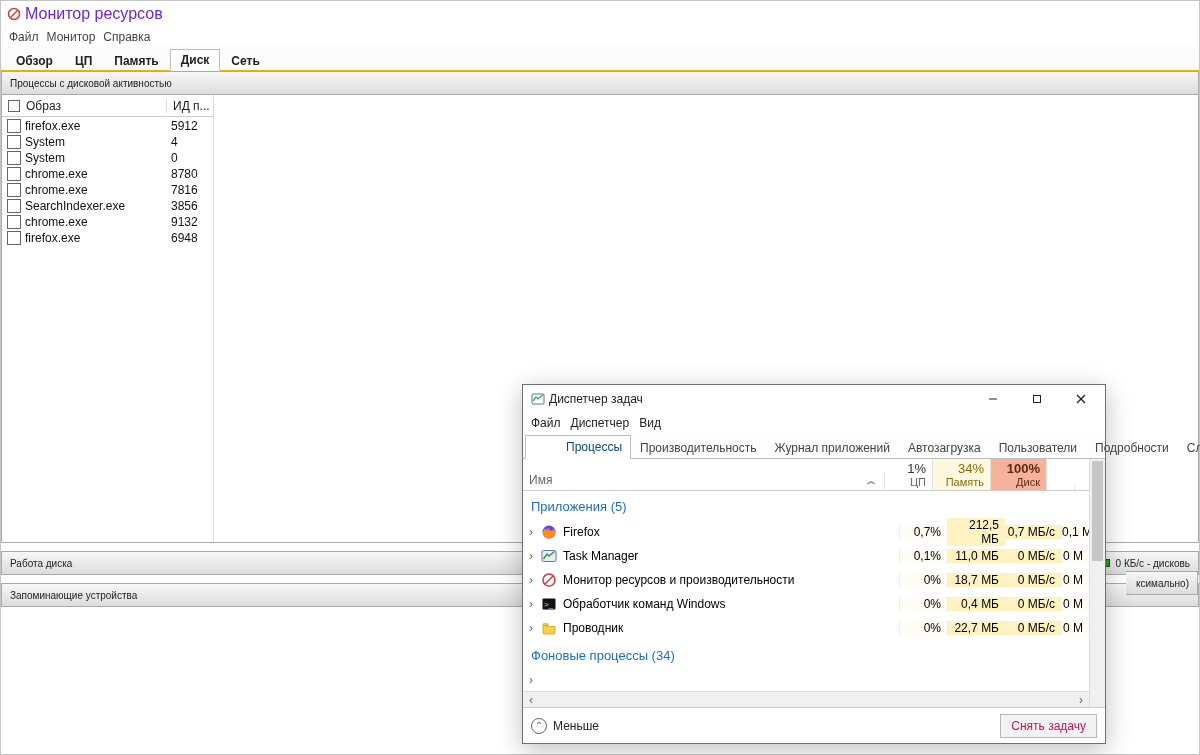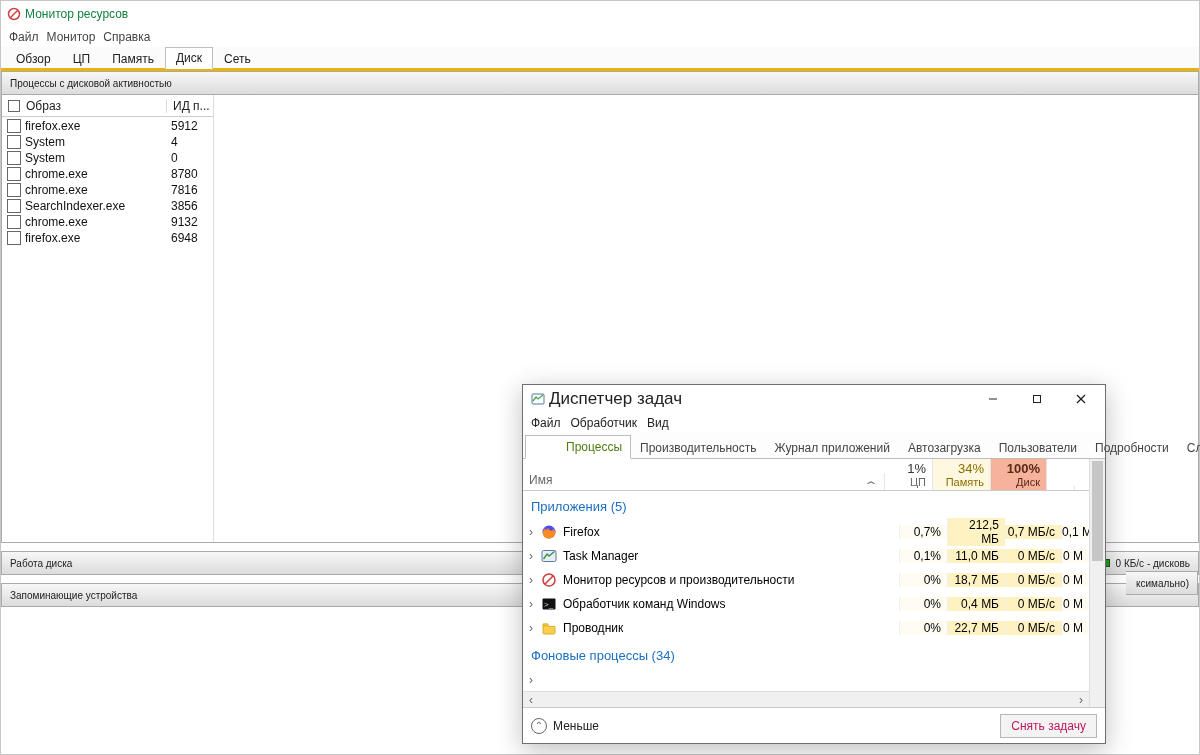--- a/index.html
+++ b/index.html
@@ -1,22 +1,22 @@
 <!DOCTYPE html>
 <html><head>
 <meta charset="utf-8">
 <style>
   *{box-sizing:border-box;font-family:"Segoe UI",Tahoma,sans-serif;}
   html,body{margin:0;padding:0;width:1200px;height:755px;overflow:hidden;background:#fff;color:#000;font-size:12px;}
   
   .rm{position:absolute;left:0;top:0;width:1200px;height:755px;background:#fff;border:1px solid #c6c6c6;}
-  .rm-titlebar{height:26px;display:flex;align-items:center;padding:0 6px;color:#15803d;font-size:12px;gap:4px;}
+  .rm-titlebar{height:26px;display:flex;align-items:center;padding:0 6px;color:#6d28d9;font-size:16px;gap:4px;}
   .rm-menubar{height:20px;display:flex;align-items:center;gap:8px;padding:0 8px;color:#444;font-size:12px;}
   .rm-menubar span{cursor:default;}
-  .rm-tabs{height:24px;display:flex;align-items:flex-end;padding:0 4px 0 4px;border-bottom:3px solid #eab308;background:#fbfbfb;}
+  .rm-tabs{height:24px;display:flex;align-items:flex-end;padding:0 4px 0 4px;border-bottom:1px solid #eab308;background:#fbfbfb;font-weight:bold;}
   .rm-tab{padding:3px 10px;border:1px solid transparent;border-bottom:none;position:relative;top:1px;color:#222;}
   .rm-tab.active{background:#fff;border:1px solid #bfbfbf;border-bottom:1px solid #fff;}
   
   .section-bar{height:24px;display:flex;align-items:center;padding:0 8px;border:1px solid #aaa;background:linear-gradient(#f7f7f7,#dcdcdc);font-size:10px;color:#222;}
   .section-bar .right{margin-left:auto;display:flex;align-items:center;gap:6px;}
   .led-green{width:8px;height:8px;background:#2a9e2a;border:1px solid #155c15;}
   
   .proc-area{height:448px;border:1px solid #aaa;border-top:none;display:flex;}
   .proc-list{width:212px;border-right:1px solid #ddd;display:flex;flex-direction:column;}
   .proc-head{height:22px;display:flex;align-items:center;border-bottom:1px solid #ccc;background:#fff;}
@@ -24,28 +24,28 @@
   .proc-head .c2{flex:1;padding-left:6px;font-size:12px;color:#222;white-space:nowrap;overflow:hidden;}
   .proc-rows{flex:1;overflow:hidden;}
   .proc-row{height:16px;display:flex;align-items:flex-end;font-size:12px;color:#111;}
   .proc-row .cb{width:14px;height:14px;border:1px solid #666;margin:0 4px 0 5px;flex:none;}
   .proc-row .nm{width:140px;white-space:nowrap;overflow:hidden;}
   .proc-row .pid{flex:1;padding-left:6px;text-align:left;}
   .proc-right{flex:1;background:#fff;}
   .gap{height:8px;}
   
   .tm{position:absolute;left:522px;top:384px;width:584px;height:360px;background:#fff;border:1px solid #6f6f6f;box-shadow:0 6px 24px rgba(0,0,0,.25);}
-  .tm-titlebar{height:28px;display:flex;align-items:center;padding:0 2px 0 8px;font-size:17px;color:#222;}
+  .tm-titlebar{height:28px;display:flex;align-items:center;padding:0 2px 0 8px;font-size:12px;color:#222;}
   .tm-titlebar .t{margin-left:4px;}
   .tm-winbtns{margin-left:auto;display:flex;}
   .tm-winbtn{width:44px;height:28px;display:flex;align-items:center;justify-content:center;}
   .tm-menubar{height:20px;display:flex;align-items:center;gap:10px;padding:0 8px;color:#222;font-size:12px;}
   .tm-tabs{height:26px;display:flex;align-items:flex-end;padding:0 2px;background:#fdfdfd;border-bottom:1px solid #bdbdbd;}
   .tm-tab{padding:4px 8px;border:1px solid transparent;border-bottom:none;position:relative;top:1px;font-size:12px;color:#444;white-space:nowrap;}
-  .tm-tab.active{background:#fff;border:1px solid #bdbdbd;border-bottom:1px solid #fff;color:#4d7c0f;padding-left:40px;}
+  .tm-tab.active{background:#fff;border:1px solid #bdbdbd;border-bottom:1px solid #fff;color:#0c4a6e;padding-left:40px;}
   .tm-body{height:248px;position:relative;overflow:hidden;}
   .tm-head{height:36px;display:flex;align-items:flex-end;border-bottom:1px solid #ccc;}
   .tm-name{width:362px;padding:0 0 3px 6px;color:#666;font-size:12px;border-right:1px solid #e4e4e4;position:relative;}
   .tm-name .chevron{position:absolute;right:8px;top:6px;color:#888;font-size:12px;transform:scaleX(1.6);}
   .tm-col{flex:none;text-align:right;padding:2px 6px 2px 0;border-right:1px solid #e4e4e4;}
   .tm-col .pct{font-size:13px;color:#333;}
   .tm-col .lbl{font-size:11px;color:#666;}
   .tm-col.cpu{width:48px;}
   .tm-col.mem{width:58px;background:#fff8e0;}
   .tm-col.mem .pct,.tm-col.mem .lbl{color:#8a6d00;}
@@ -201,21 +201,21 @@
       <div class="tm-winbtn close">
           <svg width="10" height="10">
             <line x1="1" y1="1" x2="9" y2="9" stroke="#222" stroke-width="1.2"></line>
             <line x1="9" y1="1" x2="1" y2="9" stroke="#222" stroke-width="1.2"></line>
           </svg>
         </div>
     </div>
   </div>
   <div class="tm-menubar">
     <span>Файл</span>
-    <span>Обработчик</span>
+    <span>Диспетчер</span>
     <span>Вид</span>
   </div>
   <div class="tm-tabs" id="tm-tabs">
       <div class="tm-tab active">Процессы</div>
       <div class="tm-tab">Производительность</div>
       <div class="tm-tab">Журнал приложений</div>
       <div class="tm-tab">Автозагрузка</div>
       <div class="tm-tab">Пользователи</div>
       <div class="tm-tab">Подробности</div>
       <div class="tm-tab">Службы</div>

